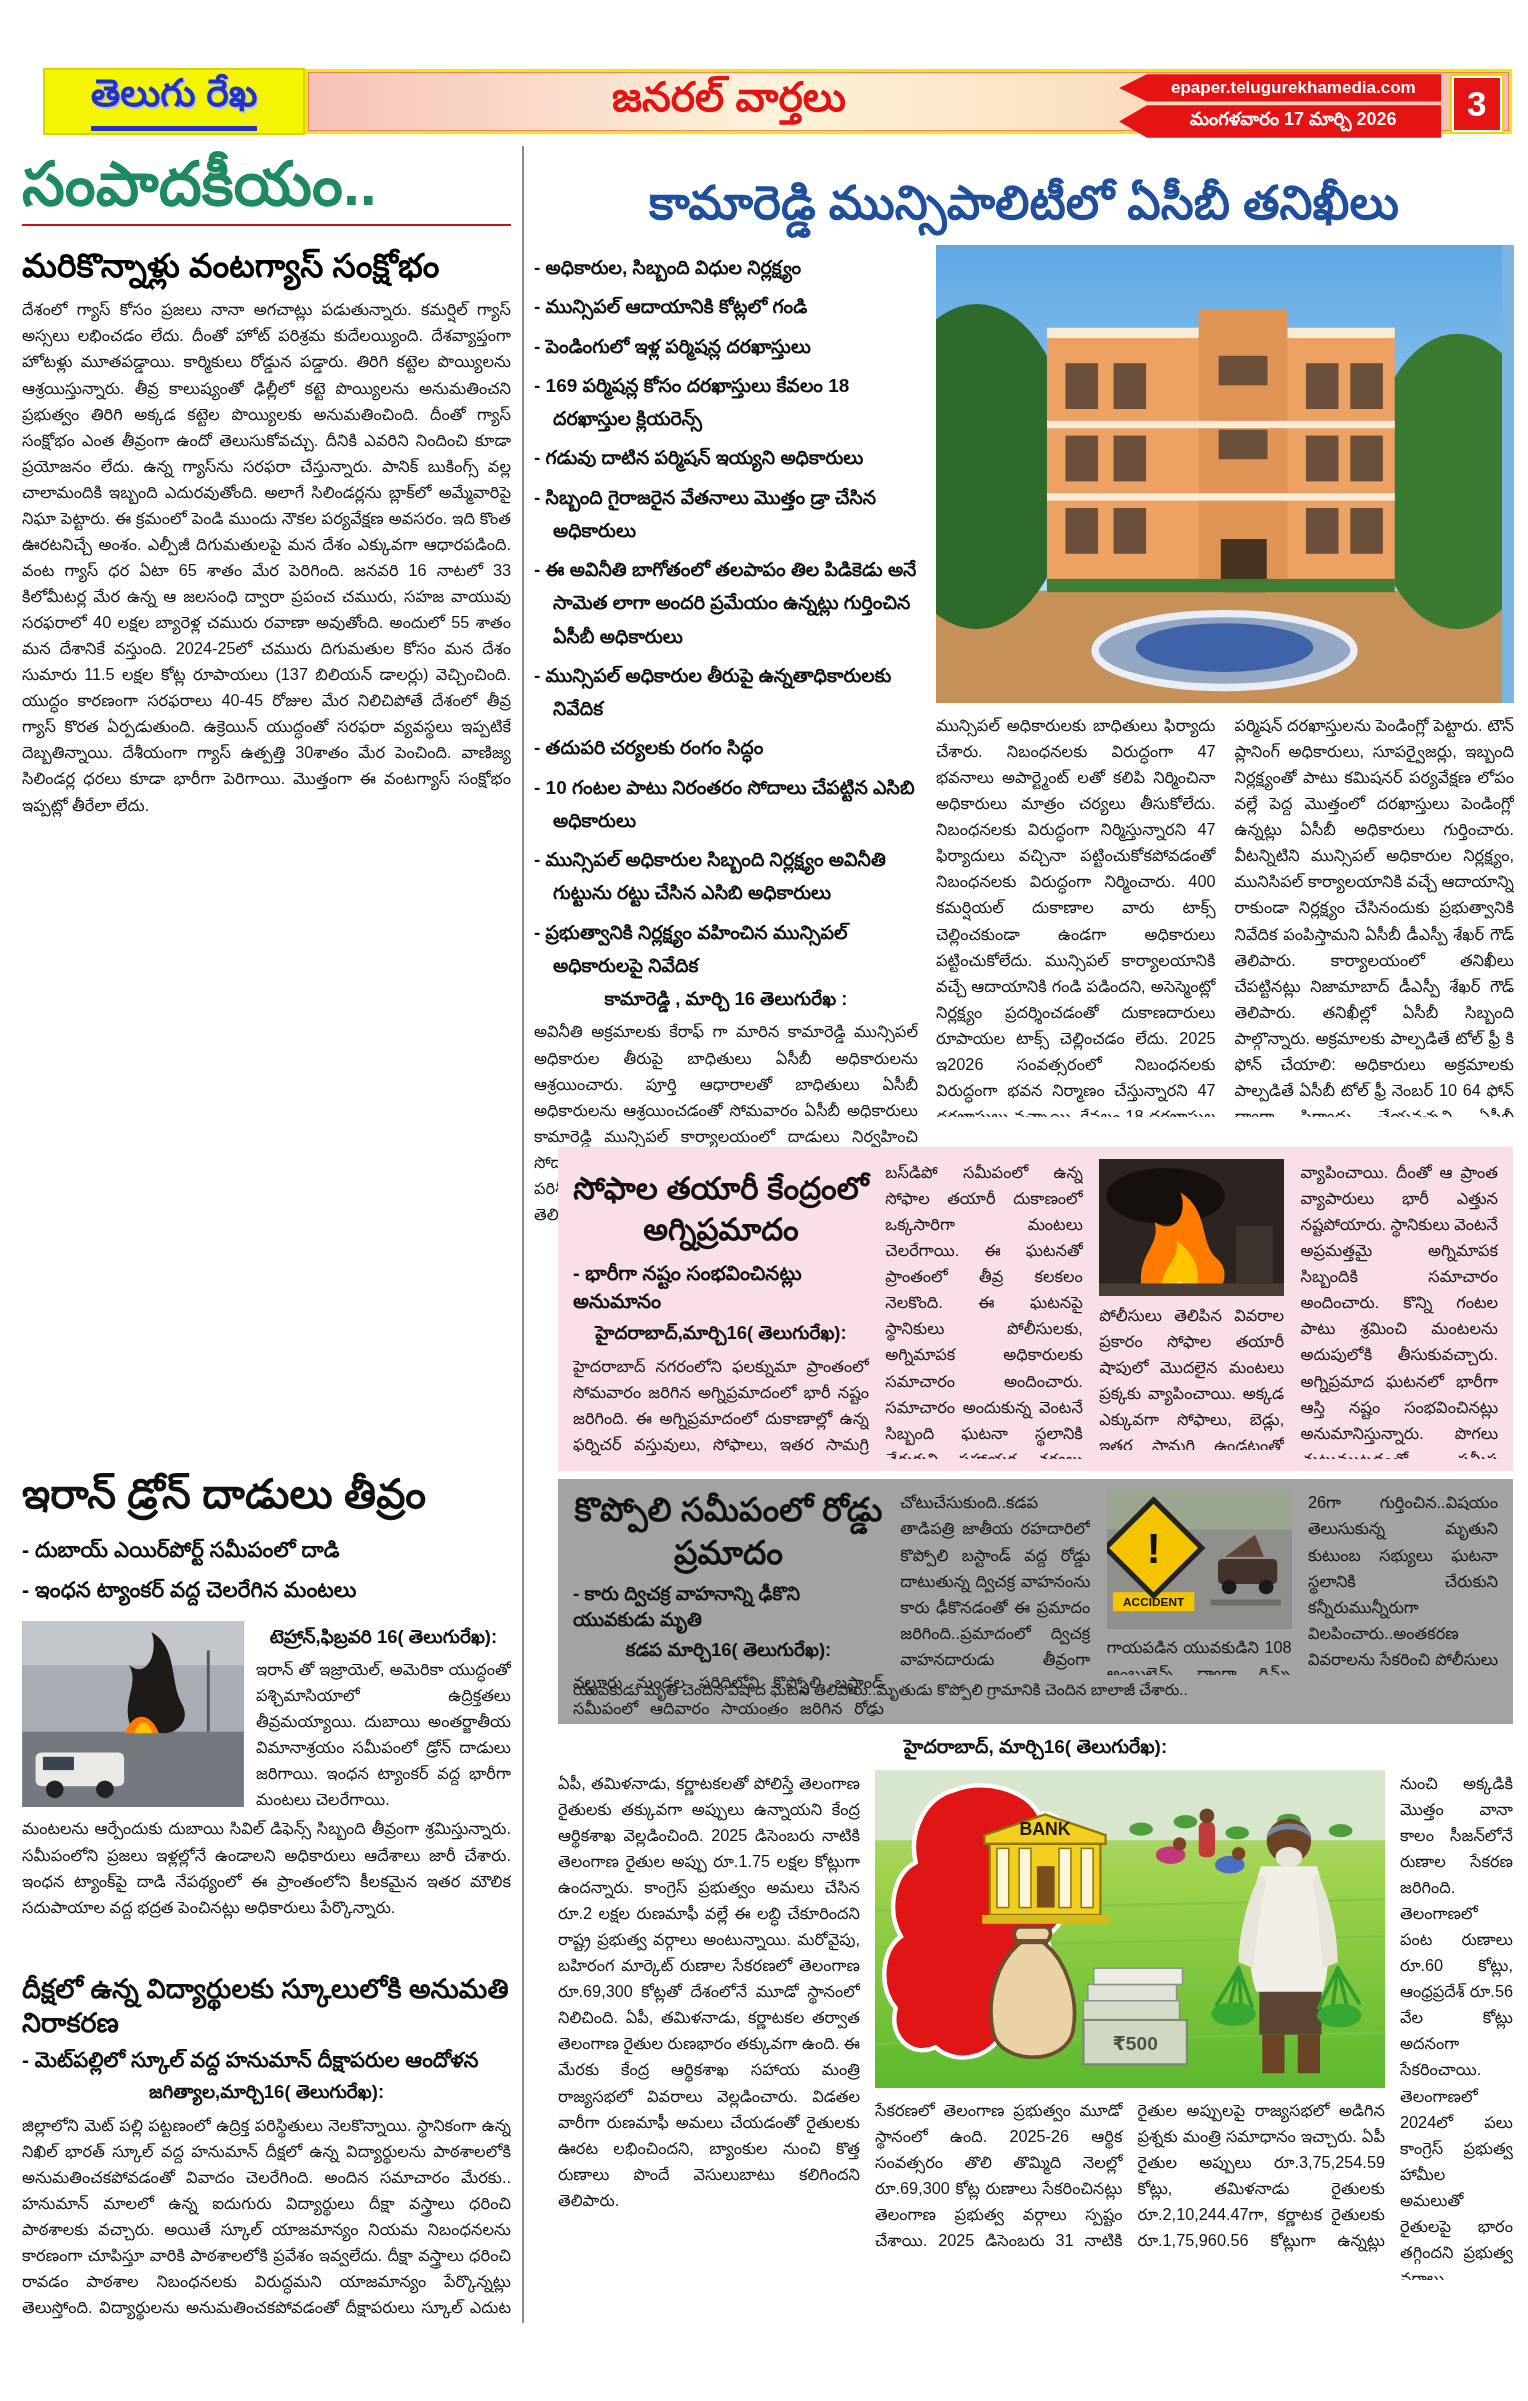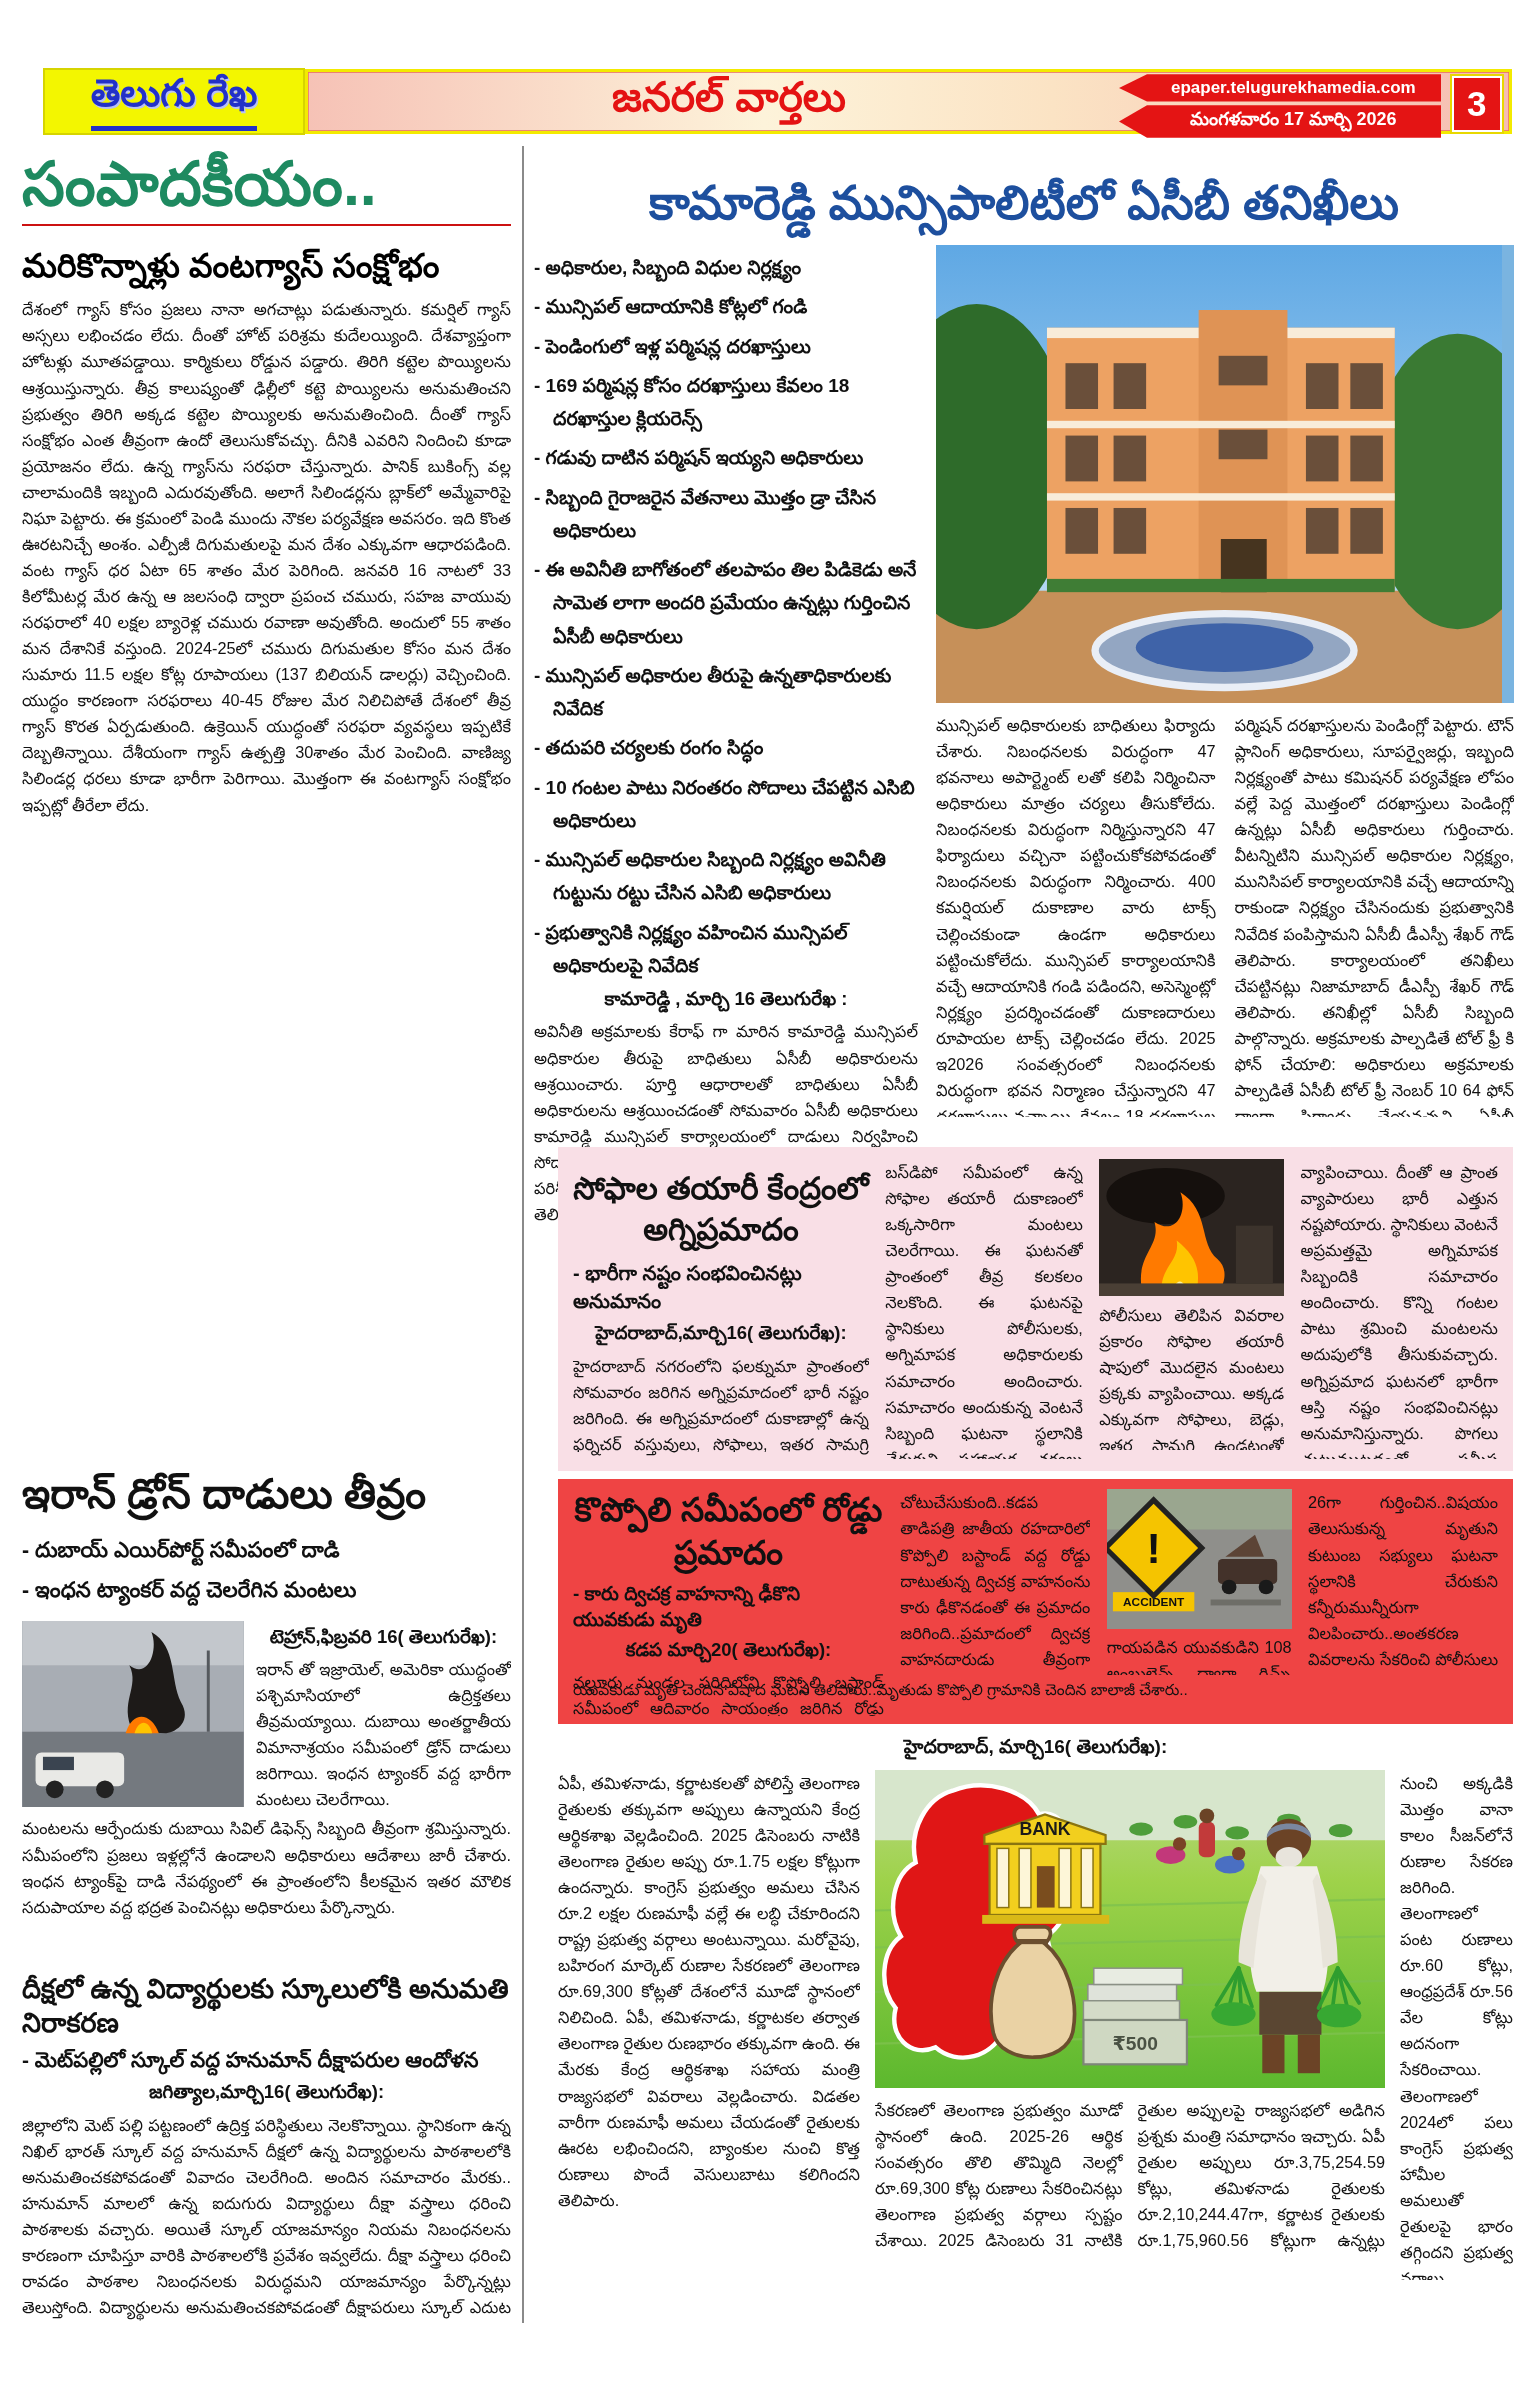--- a/index.html
+++ b/index.html
@@ -63,21 +63,21 @@
   .sofa-head{width:296px;flex:none;}
   .sofa-title{font-size:31px;font-weight:bold;text-align:center;line-height:1.3;margin-top:10.4px;}
   .sofa-sub{font-size:20px;font-weight:bold;margin-top:12px;}
   .sofa-head .body{height:111px;}
   .sofa .col{flex:1;}
   .sofa .col .body{height:100%;}
   .sofa-photocol{width:185px;flex:none;}
   .fire-photo{width:185px;height:137px;background:#2b2420;}
   .sofa-photocol .body{height:148px;margin-top:6px;}
   
-  .crash{position:absolute;left:558px;top:1479px;width:955px;height:245px;background:#ef4444;
+  .crash{position:absolute;left:558px;top:1479px;width:955px;height:245px;background:#a3a3a3;
          box-sizing:border-box;padding:10.4px 15px;}
   .crash-row{display:flex;gap:16.3px;height:186px;}
   .crash-head{width:311px;flex:none;}
   .crash-title{font-size:33px;font-weight:bold;text-align:center;line-height:1.3;}
   .crash-sub{font-size:19px;font-weight:bold;margin-top:7.4px;}
   .crash-row .col{flex:1;}
   .crash-row .col .body{height:100%;}
   .crash-photocol{width:185px;flex:none;}
   .acc-photo{width:185px;height:140px;background:#8f8f8b;}
   .crash-photocol .body{height:41px;margin-top:4.4px;}
@@ -259,21 +259,21 @@
     <div class="col">
         <div class="body">వ్యాపించాయి. దీంతో ఆ ప్రాంత వ్యాపారులు భారీ ఎత్తున నష్టపోయారు. స్థానికులు వెంటనే అప్రమత్తమై అగ్నిమాపక సిబ్బందికి సమాచారం అందించారు. కొన్ని గంటల పాటు శ్రమించి మంటలను అదుపులోకి తీసుకువచ్చారు. అగ్నిప్రమాద ఘటనలో భారీగా ఆస్తి నష్టం సంభవించినట్లు అనుమానిస్తున్నారు. పొగలు చుట్టుముట్టడంతో సమీప దుకాణాలను ఖాళీ చేయించారు. కొద్ది సమయంలోనే మంటలు అదుపులోకి రావడంతో పెద్ద ప్రమాదం తప్పింది.</div>
       </div>
   </div>
 
   <div class="crash">
     <div class="crash-row">
       <div class="crash-head">
         <div class="crash-title">కొప్పోలి సమీపంలో రోడ్డు ప్రమాదం</div>
         <div class="crash-sub">- కారు ద్విచక్ర వాహనాన్ని ఢీకొని  యువకుడు మృతి</div>
-        <div class="byline">కడప మార్చి20( తెలుగురేఖ):</div>
+        <div class="byline">కడప మార్చి16( తెలుగురేఖ):</div>
         <div class="body" style="height:47px">వల్లూరు మండల పరిధిలోని కొప్పోలి బస్టాండ్ సమీపంలో ఆదివారం సాయంత్రం జరిగిన రోడ్డు ప్రమాదంలో యువకుడు మృతి చెందిన విషాద ఘటన</div>
       </div>
       <div class="col">
           <div class="body">చోటుచేసుకుంది..కడప తాడిపత్రి జాతీయ రహదారిలో కొప్పోలి బస్టాండ్ వద్ద రోడ్డు దాటుతున్న ద్విచక్ర వాహనంను కారు ఢీకొనడంతో ఈ ప్రమాదం జరిగింది..ప్రమాదంలో ద్విచక్ర వాహనదారుడు తీవ్రంగా గాయపడ్డాడు, ప్రమాదాన్ని గమనించిన స్థానికులు వెంటనే స్పందించారు.</div>
         </div>
       <div class="crash-photocol">
         <div class="acc-photo">
           <svg width="185" height="140" viewBox="0 0 250 190" preserveAspectRatio="none">
             <rect width="250" height="190" fill="#8f8f8b"></rect>
             <rect width="250" height="55" fill="#9aa68f"></rect>

